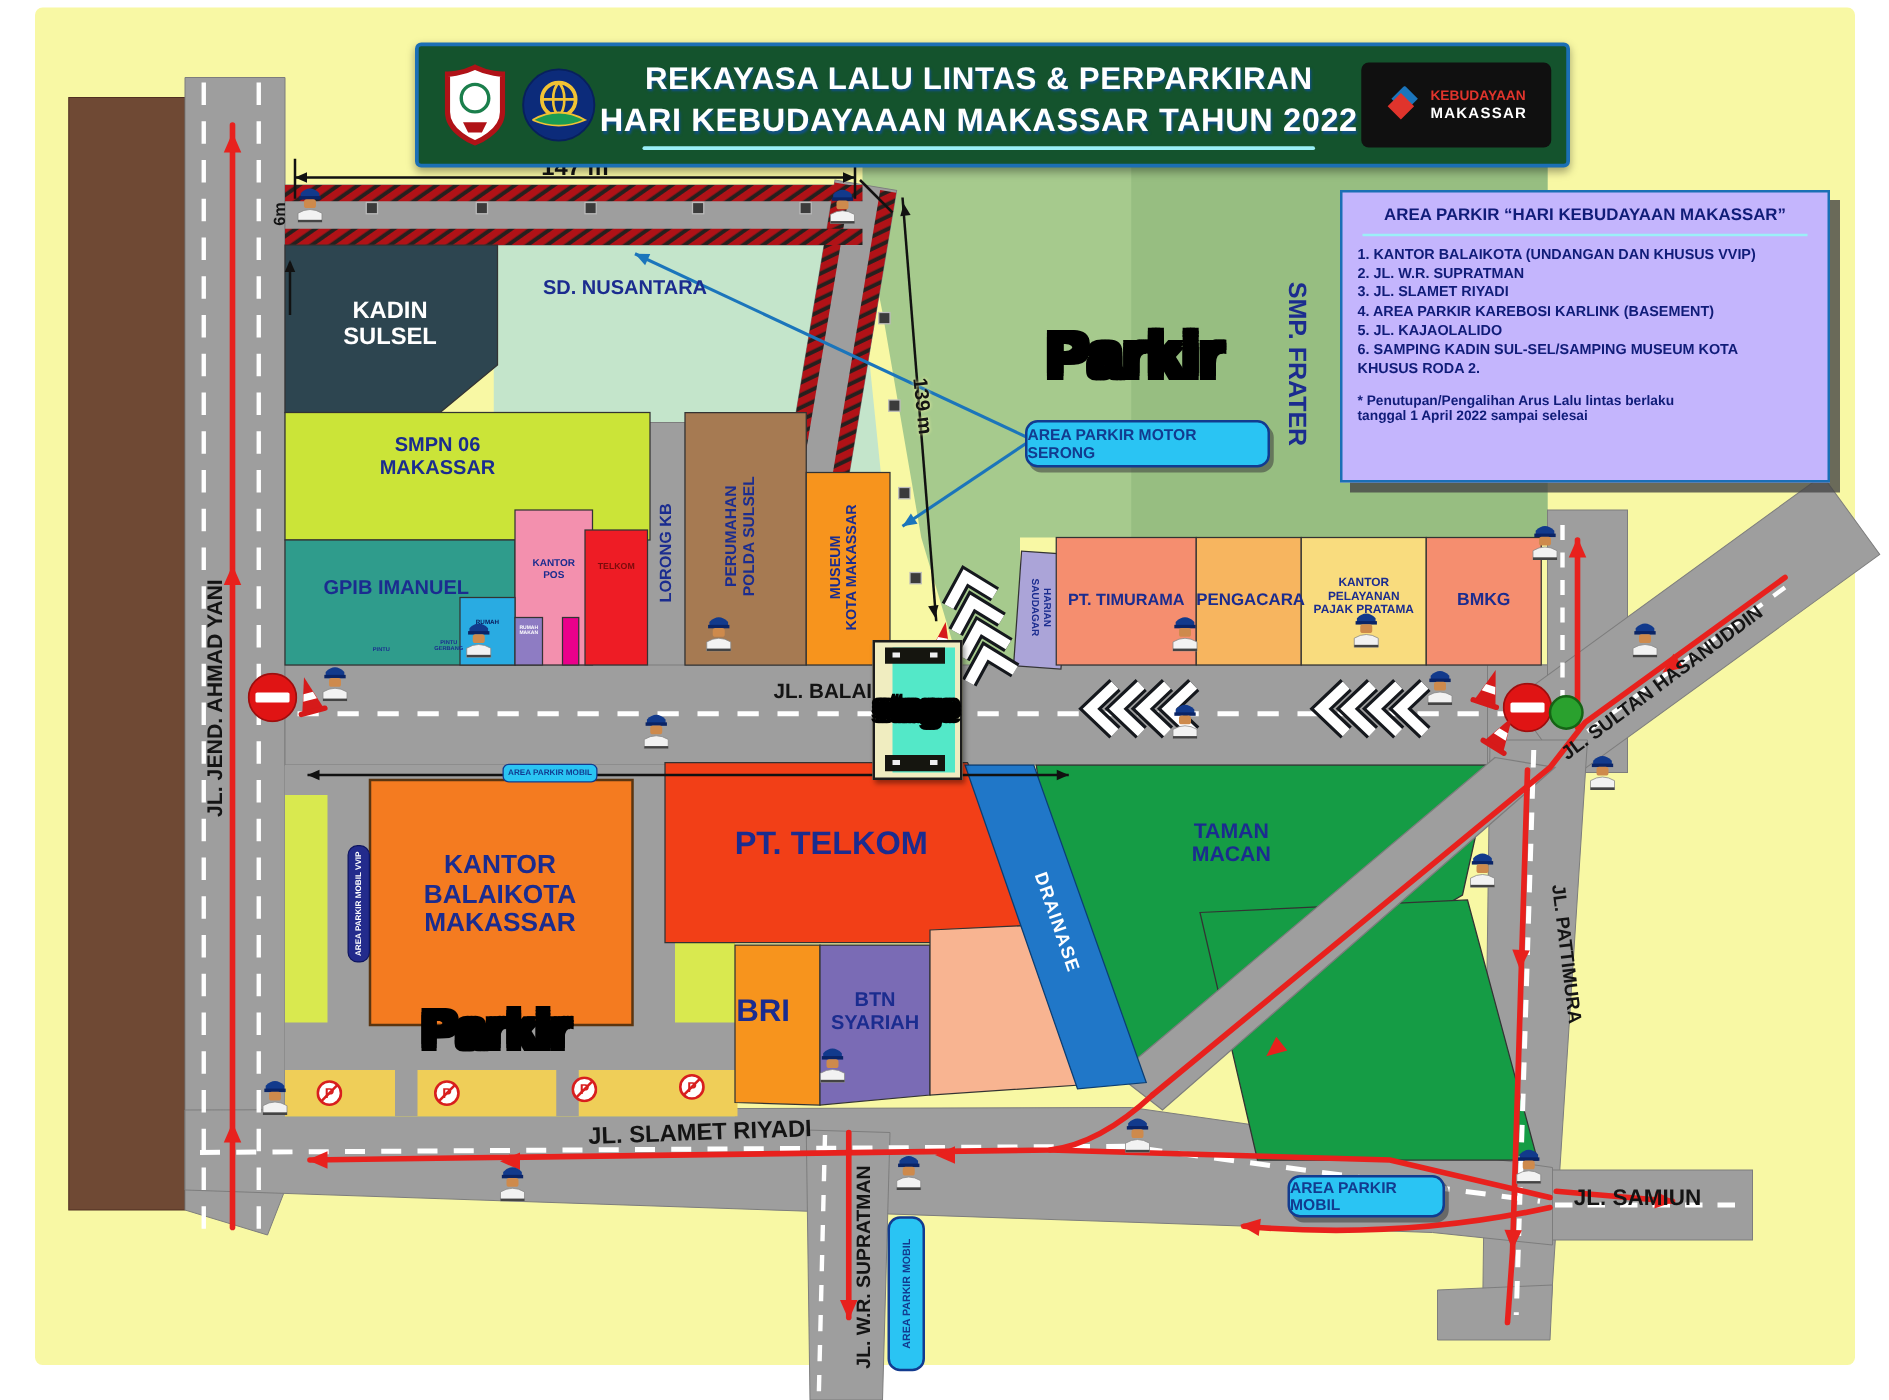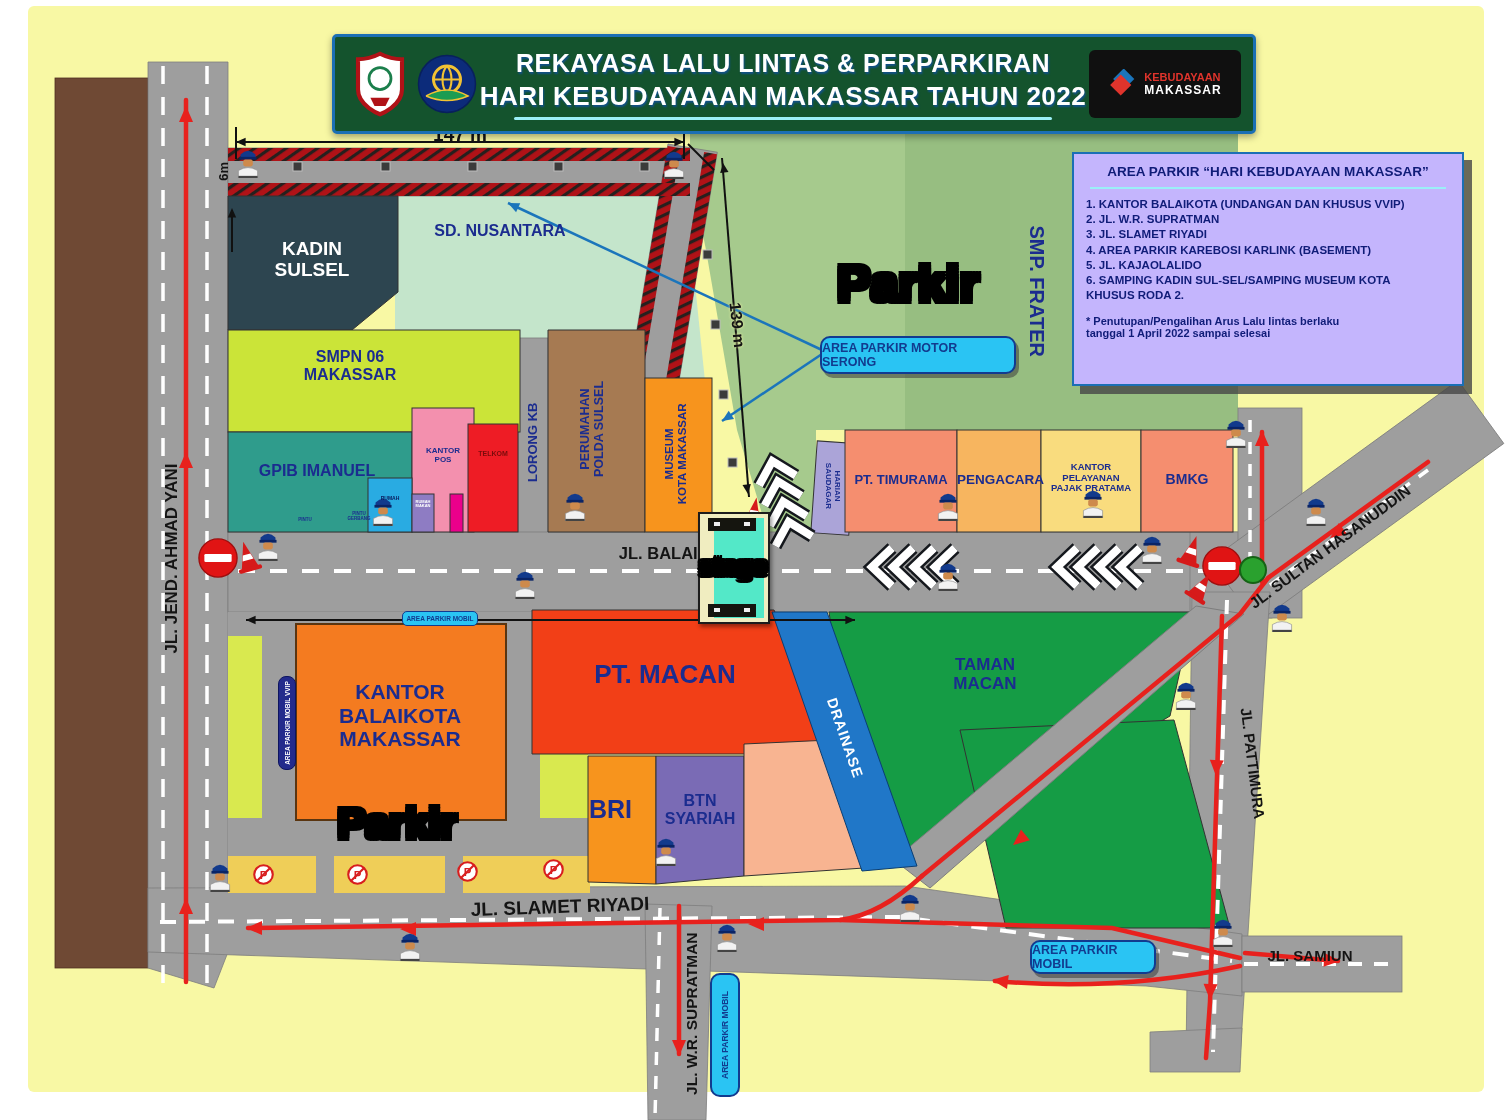--- a/index.html
+++ b/index.html
@@ -301,33 +301,33 @@
 SAUDAGAR</div>
   <div class="lbl" style="left:845px;top:473px;width:112px;font-size:13px;">PT. TIMURAMA</div>
   <div class="lbl" style="left:957px;top:472px;width:84px;font-size:13.5px;">PENGACARA</div>
   <div class="lbl" style="left:1041px;top:462px;width:100px;font-size:9.5px;">KANTOR
 PELAYANAN
 PAJAK PRATAMA</div>
   <div class="lbl" style="left:1141px;top:472px;width:92px;font-size:14px;">BMKG</div>
   <div class="lbl" style="left:300px;top:680px;width:200px;font-size:21px;">KANTOR
 BALAIKOTA
 MAKASSAR</div>
-  <div class="lbl" style="left:560px;top:660px;width:210px;font-size:26px;">PT. MACAN</div>
+  <div class="lbl" style="left:560px;top:660px;width:210px;font-size:26px;">PT. TELKOM</div>
   <div class="lbl" style="left:588px;top:795px;width:45px;font-size:25px;">BRI</div>
   <div class="lbl" style="left:656px;top:792px;width:88px;font-size:16px;">BTN
 SYARIAH</div>
   <div class="lbl" style="left:790px;top:730px;width:110px;font-size:14.5px;color:#fff;letter-spacing:1px;transform:rotate(71deg);">DRAINASE</div>
   <div class="lbl" style="left:905px;top:655px;width:160px;font-size:17px;">TAMAN
 MACAN</div>
 
   <div class="lbl street" style="left:57px;top:549px;width:230px;font-size:17px;transform:rotate(-90deg);">JL. JEND. AHMAD YANI</div>
   <div class="lbl street" style="left:596px;top:544px;width:170px;font-size:16.5px;">JL. BALAIKOTA</div>
   <div class="lbl street" style="left:440px;top:896px;width:240px;font-size:19px;transform:rotate(-2deg);">JL. SLAMET RIYADI</div>
   <div class="lbl street" style="left:592px;top:1005px;width:200px;font-size:15.5px;transform:rotate(-90deg);">JL. W.R. SUPRATMAN</div>
-  <div class="lbl street" style="left:1240px;top:948px;width:140px;font-size:15px;">JL. SAMIUN</div>
+  <div class="lbl street" style="left:1240px;top:948px;width:140px;font-size:18px;">JL. SAMIUN</div>
   <div class="lbl street" style="left:1177px;top:755px;width:150px;font-size:15px;transform:rotate(83deg);">JL. PATTIMURA</div>
   <div class="lbl street" style="left:1215px;top:538px;width:230px;font-size:15.5px;transform:rotate(-36.5deg);">JL. SULTAN HASANUDDIN</div>
 
   <div class="lbl outline-big" style="left:828px;top:256px;width:160px;font-size:50px;">Parkir</div>
   <div class="lbl outline-big" style="left:322px;top:800px;width:150px;font-size:42px;">Parkir</div>
 
   <div class="cyanbox" style="left:820px;top:336px;width:192px;height:34px;font-size:12.5px;">AREA PARKIR MOTOR SERONG</div>
   <div class="cyanbox" style="left:402px;top:611px;width:74px;height:13px;font-size:6.5px;border-width:1px;border-radius:5px;box-shadow:none;">AREA PARKIR MOBIL</div>
   <div class="cyanbox" style="left:1030px;top:940px;width:122px;height:30px;font-size:12.5px;">AREA PARKIR MOBIL</div>
   <div class="cyanbox" style="left:710px;top:973px;width:26px;height:120px;box-shadow:none;">

